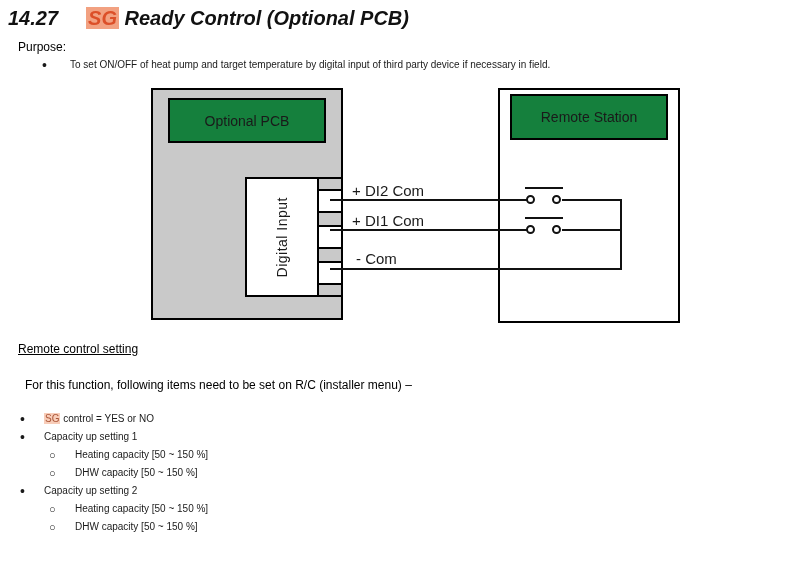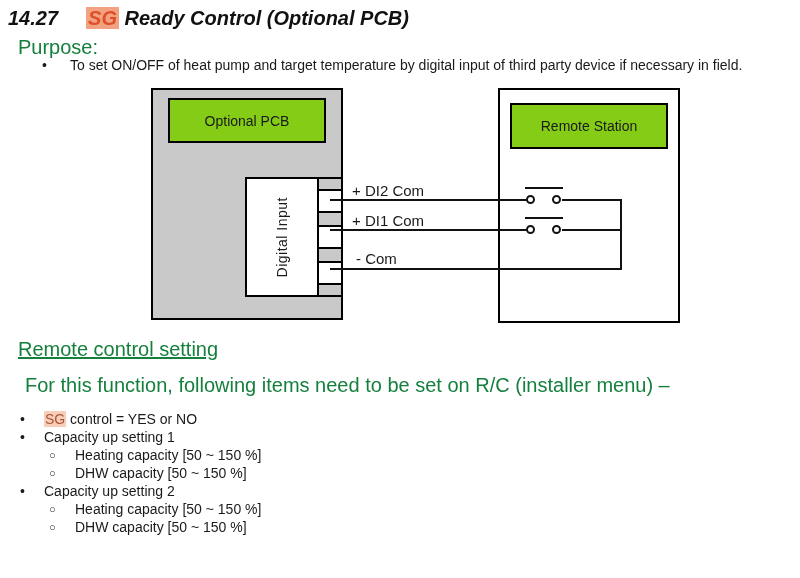--- a/index.html
+++ b/index.html
@@ -10,36 +10,36 @@
   }
   
   .heading {
     position:absolute; left:8px; top:4px; margin:0;
     font-size:20px; font-weight:bold; font-style:italic; line-height:28px;
     white-space:nowrap; color:#111;
   }
   .h-num { margin-right:28px; }
   .hl-strong { background:#F2A181; color:#DC4F28; padding:0 2px; }
   
-  .t14 { font-size:20px; line-height:18px; color:#15803d; }
+  .t14 { font-size:12px; line-height:18px; color:#000000; }
   .abs { position:absolute; }
   .nowrap { white-space:nowrap; }
   .row { position:absolute; left:0; right:0; height:18px; }
   .row .marker { position:absolute; line-height:18px; font-size:14px; }
-  .row .btext  { position:absolute; line-height:18px; font-size:14px; white-space:nowrap; }
+  .row .btext  { position:absolute; line-height:18px; font-size:10px; white-space:nowrap; }
   .lvl1 .marker { left:20px; }
   .lvl1 .btext  { left:44px; }
   .lvl2 .marker { left:49px; font-size:11px; }
   .lvl2 .btext  { left:75px; }
   .hl-light { background:#F8CDB9; color:#AA5638; padding:0 1px; }
   .underline { text-decoration:underline; }
   
   .box { position:absolute; box-sizing:border-box; border:2px solid #000; background:#fff; }
   .pcb { background:#C9C9C9; }
-  .label-box { display:flex; align-items:center; justify-content:center; font-size:14px; background:#84cc16; }
+  .label-box { display:flex; align-items:center; justify-content:center; font-size:14px; background:#15803d; }
   .vbox { display:flex; align-items:center; justify-content:center; }
   .vtext { writing-mode:vertical-rl; transform:rotate(180deg); font-size:14px; letter-spacing:0.5px; }
   .cell { position:absolute; left:317px; width:26px; box-sizing:border-box; border:2px solid #000; }
   .cell.gray  { background:#C9C9C9; }
   .cell.white { background:#ffffff; }
   .wire { position:absolute; background:#111; }
   .hw { height:2px; }
   .vw { width:2px; }
   .contact {
     position:absolute; width:9px; height:9px; box-sizing:border-box;
@@ -73,21 +73,21 @@
 
     <div class="cell gray" style="top:177px; height:14px;"></div>
     <div class="cell white" style="top:189px; height:24px;"></div>
     <div class="cell gray" style="top:211px; height:16px;"></div>
     <div class="cell white" style="top:225px; height:24px;"></div>
     <div class="cell gray" style="top:247px; height:16px;"></div>
     <div class="cell white" style="top:261px; height:24px;"></div>
     <div class="cell gray" style="top:283px; height:14px;"></div>
 
     <div class="box" style="left:498px; top:88px; width:182px; height:235px;"></div>
-    <div class="box label-box" style="left:510px; top:103px; width:158px; height:46px;">
+    <div class="box label-box" style="left:510px; top:94px; width:158px; height:46px;">
       <span>Remote Station</span>
     </div>
 
     <div class="wire hw" style="left:330px; top:199px; width:197px;"></div>
     <div class="wire hw" style="left:562px; top:199px; width:60px;"></div>
     <div class="wire hw" style="left:330px; top:229px; width:197px;"></div>
     <div class="wire hw" style="left:562px; top:229px; width:60px;"></div>
     <div class="wire hw" style="left:330px; top:268px; width:292px;"></div>
     <div class="wire vw" style="left:620px; top:199px; height:71px;"></div>
 

